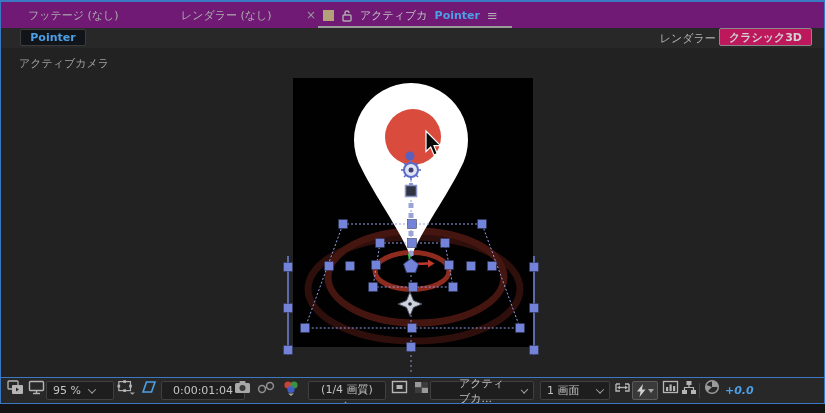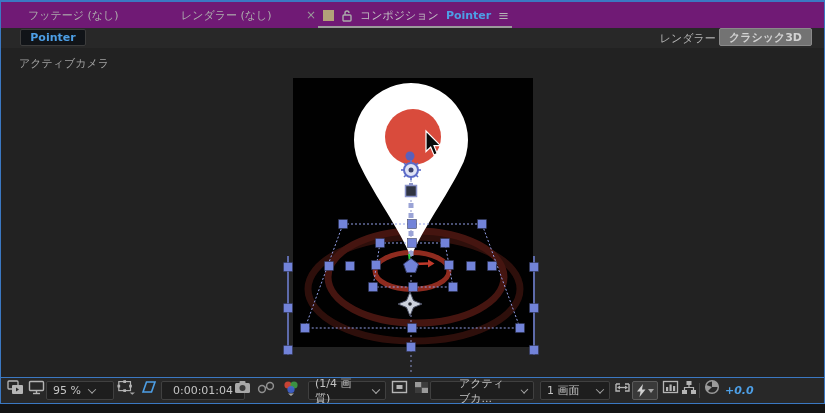--- a/index.html
+++ b/index.html
@@ -24,21 +24,21 @@
   
   .row2 { position:absolute; left:0; top:28px; width:825px; height:20px; background:#282828; }
   .pointer-btn {
     position:absolute; left:20px; top:1px; width:66px; height:17px;
     background:#111418; border:1px solid #3c3c3c; border-radius:2px;
     color:var(--link-blue); font-weight:bold; display:flex; align-items:center; justify-content:center;
   }
   .renderer-label { position:absolute; right:102px; top:3px; color:#b4b4b4; }
   .renderer-btn {
     position:absolute; right:13px; top:0px; height:18px; padding:0 9px;
-    border:1px solid #8a8a8a; border-radius:2px; background:#737373; color:#d2d2d2;
+    border:1px solid #8a8a8a; border-radius:2px; background:#be185d; color:#d2d2d2;
     display:flex; align-items:center; font-weight:bold;
   }
   
   .viewer { position:absolute; left:0; top:48px; width:825px; height:330px; background:#222222; }
   .camera-label { position:absolute; left:8px; top:8px; color:#a2a2a2;margin-left:11px; }
   .viewer svg { position:absolute; left:0; top:0; }
   .panel-border { position:absolute; left:0; top:0; width:825px; height:404px; border:1px solid var(--accent-blue); pointer-events:none; z-index:50; }
   .toolbar-topline { position:absolute; left:0; top:377px; width:825px; height:1px; background:var(--accent-blue); z-index:51; }
   
   .toolbar { position:absolute; left:0; top:378px; width:825px; height:25px; background:#282828; }
@@ -66,21 +66,21 @@
     <div class="tab tab-layer">
       <span>レンダラー (なし)</span>
     </div>
     <div class="tab tab-comp">
       <span class="closex">×</span>
       <span class="swatch"></span>
       <svg width="12" height="13" viewBox="0 0 12 13">
         <rect x="2" y="6" width="8" height="6" rx="1" fill="none" stroke="#ababab" stroke-width="1.4"></rect>
         <path d="M4 6 V4 a2 2 0 0 1 4 0" fill="none" stroke="#ababab" stroke-width="1.4"></path>
       </svg>
-      <span>コンポジション</span>
+      <span>アクティブカ</span>
       <span class="comp-name">Pointer</span>
       <span class="menu-glyph">≡</span>
     </div>
     <div class="tab-underline"></div>
   </div>
 
   <div class="row2">
     <div class="pointer-btn">
       <span>Pointer</span>
     </div>
@@ -252,21 +252,21 @@
     </div>
     <div class="titem icon16" style="left:282px;">
       <svg width="18" height="17" viewBox="0 0 18 17">
           <circle cx="6" cy="6" r="3.6" fill="#cf4436" opacity="0.95"></circle>
           <circle cx="12" cy="6" r="3.6" fill="#3d9c45" opacity="0.9"></circle>
           <circle cx="9" cy="10.5" r="3.6" fill="#3f63d2" opacity="0.9"></circle>
           <polygon points="6,14.5 12,14.5 9,17" fill="#a5a5a5"></polygon>
         </svg>
     </div>
 
-    <div class="titem tbox" style="left:308px; width:78px;">
+    <div class="titem tbox" style="left:308px; width:78px;flex-direction:column;">
       <span>(1/4 画質)</span>
       <span class="chev"></span>
     </div>
 
     <div class="titem icon16" style="left:390px;">
       <svg width="17" height="14" viewBox="0 0 17 14">
           <rect x="1.5" y="1.5" width="14" height="11" fill="none" stroke="#b5b5b5" stroke-width="1.4"></rect>
           <rect x="5.5" y="5" width="6" height="4" fill="#b5b5b5"></rect>
         </svg>
     </div>

